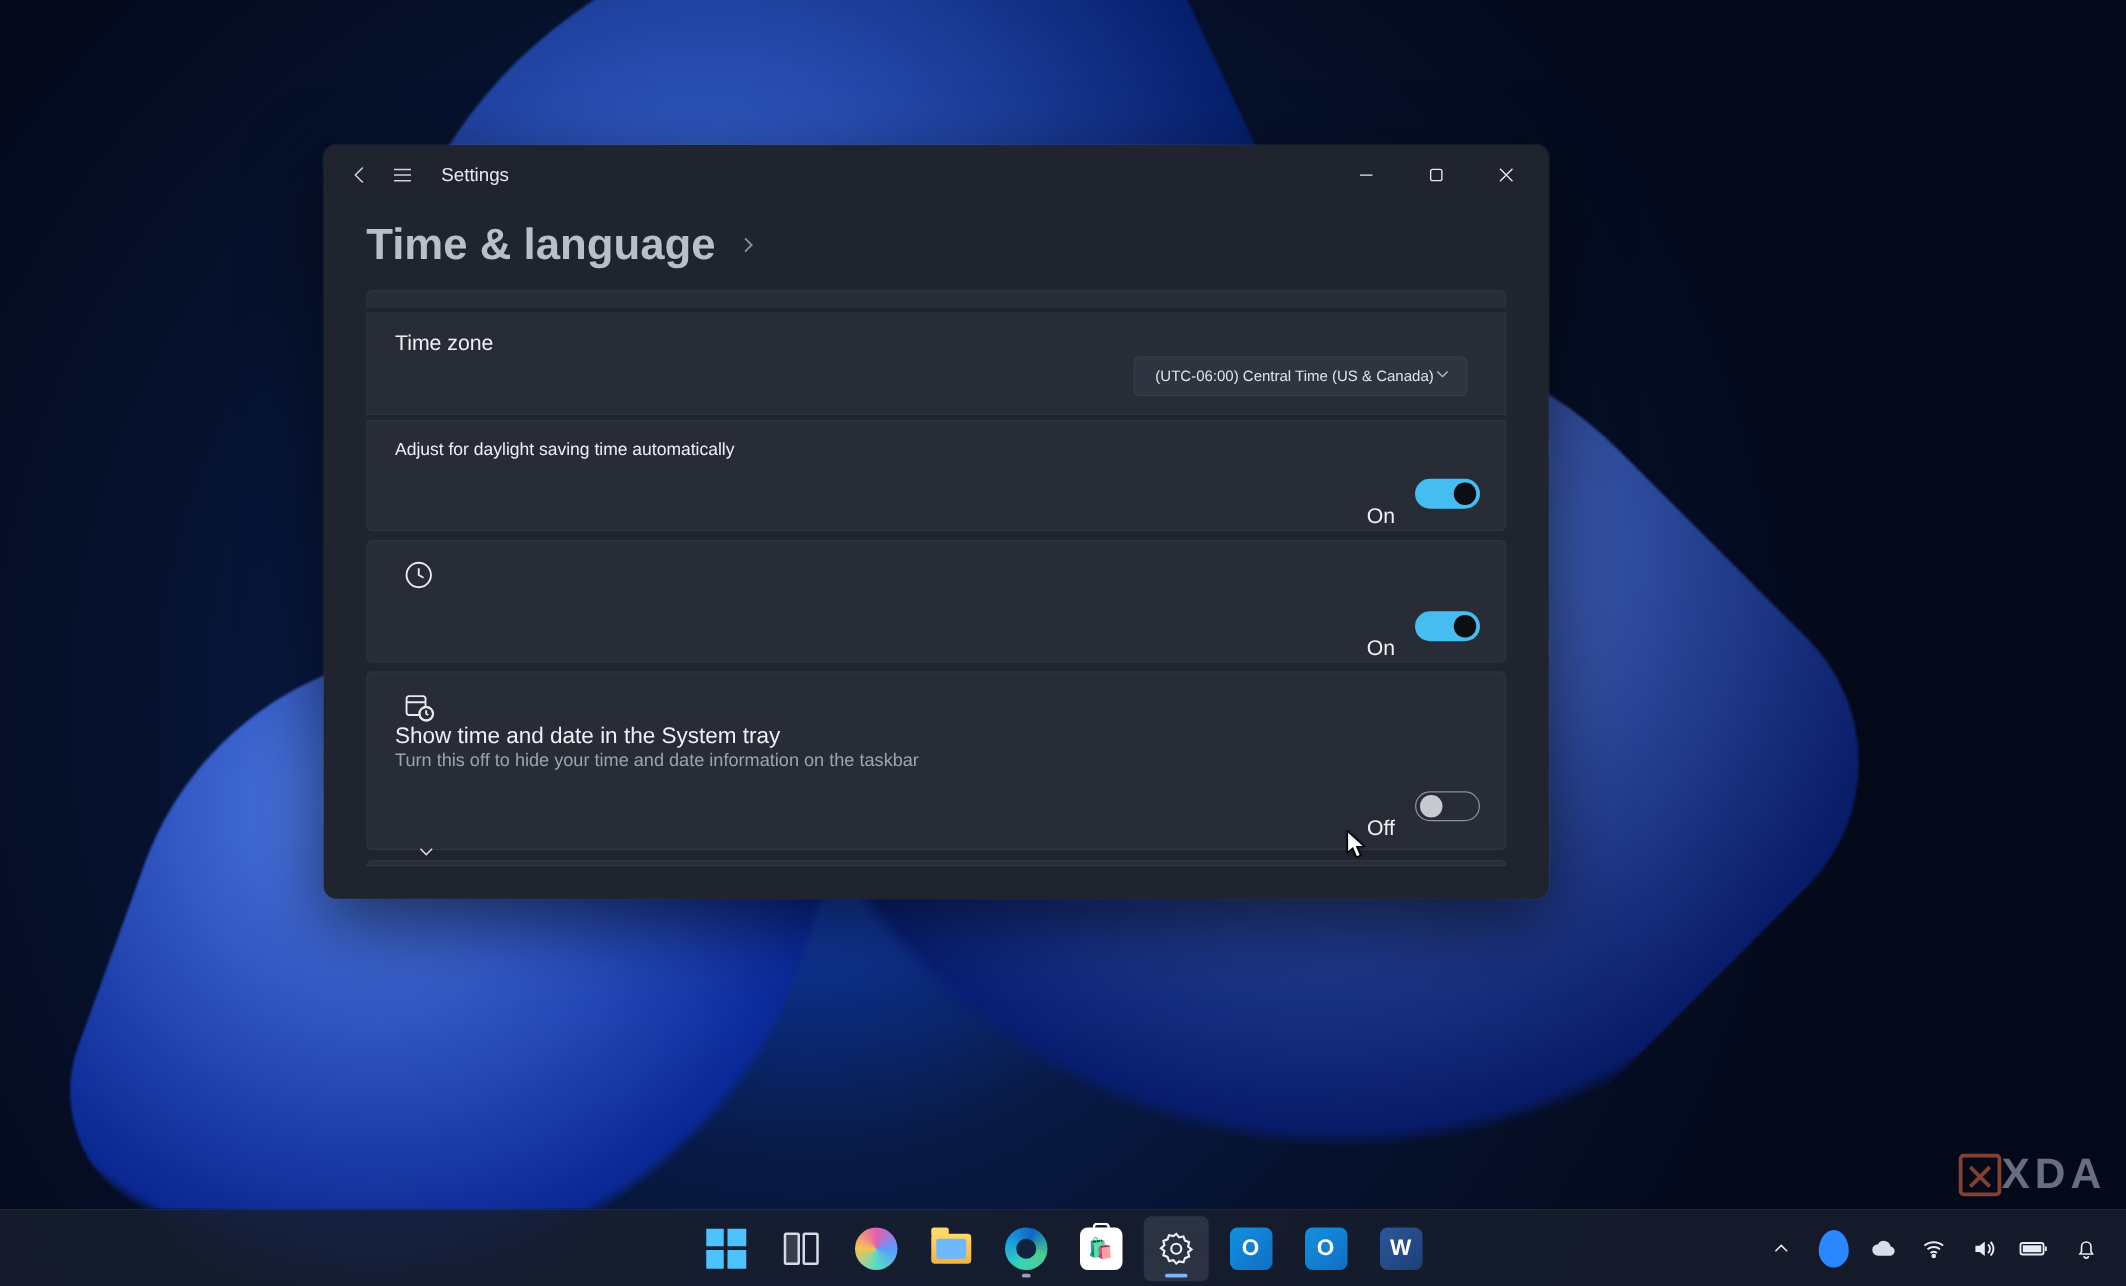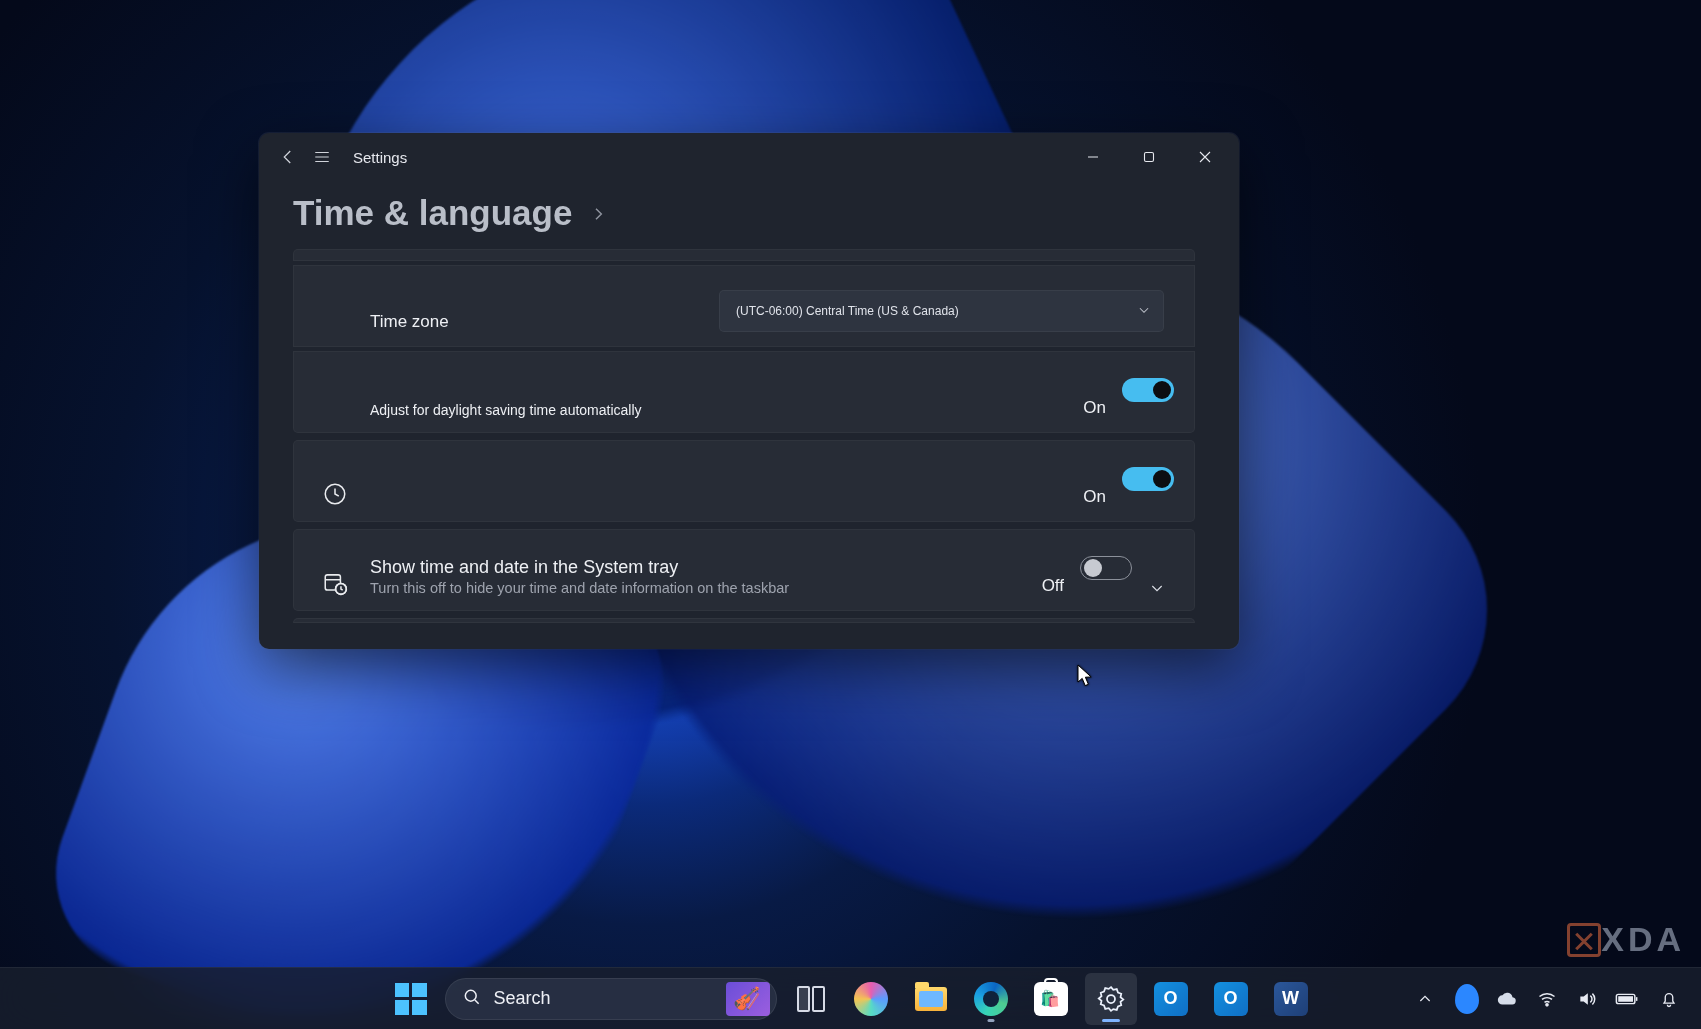--- a/index.html
+++ b/index.html
@@ -17,22 +17,22 @@
   position:absolute;
   border-radius: 50% 20% 50% 20%;
   filter: blur(1px);
 }
 .p1 { left:100px; top:520px; width:520px; height:520px; background: radial-gradient(circle at 30% 30%, #5b8cff, #0b2a9e 70%, transparent 72%); transform: rotate(20deg); opacity:.9;}
 .p2 { left:300px; top:-60px; width:760px; height:760px; background: radial-gradient(circle at 40% 35%, #4a7dff, #052075 70%, transparent 72%); transform: rotate(-25deg); opacity:.85;}
 .p3 { left:700px; top:260px; width:700px; height:700px; background: radial-gradient(circle at 35% 30%, #6b98ff, #081e78 70%, transparent 72%); transform: rotate(45deg); opacity:.8;}
 
 .settings-window {
   position: absolute;
-  left: 259px; top: 133px;
-  width: 980px; height: 516px;
+  left: 259px; top: 116px;
+  width: 980px; height: 603px;
   background: #1f242e;
   border-radius: 10px;
   box-shadow: 0 20px 60px rgba(0,0,0,.6), 0 0 0 1px rgba(120,130,150,.15);
   display: flex; flex-direction: column;
   color: #e9ebee;
   overflow: hidden;
 }
 .titlebar {
   height: 48px;
   display:flex; align-items:center;
@@ -42,39 +42,40 @@
   width:34px; height:34px; display:flex; align-items:center; justify-content:center;
   border-radius:4px; color:#d0d3da;
 }
 .tb-title { font-size:15px; color:#e6e8ee; margin-left:14px; }
 .tb-spacer { flex:1; }
 .win-btn {
   width:56px; height:40px; display:flex; align-items:center; justify-content:center;
   color:#e6e8ee;
 }
 
-.content { padding: 4px 44px 22px 34px; display:flex; flex-direction:column; flex:1; overflow:hidden;}
+.content { padding: 4px 34px 22px 34px; display:flex; flex-direction:column; flex:1; overflow:hidden;}
 .breadcrumb { display:flex; align-items:baseline; gap:18px; margin: 8px 0 16px 0;}
 .breadcrumb .parent { font-size:35px; font-weight:600; color:#b9bec8; letter-spacing:0; }
 .breadcrumb .chev { color:#8e939e; font-size:22px; position:relative; top:-3px;}
 .breadcrumb .current { font-size:35px; font-weight:600; color:#ffffff; }
 
 .slab {
   background:#272c36;
   border:1px solid rgba(255,255,255,.04);
   border-radius:5px;
   margin-bottom:4px;
 }
 .slab.first-cap{
   height:16px; border-radius:5px 5px 0 0;
 }
 .row {
-  display:flex; align-items:flex-end;
+  display:flex; align-items:flex-start;
   min-height:82px;
   padding: 14px 20px 14px 22px;
+  flex-direction: column;
 }
 .slab.tz-row { border-radius:0; }
 .slab.dst-row{ border-radius:0 0 5px 5px; }
 .row .lead-icon{
   width:38px; display:flex; align-items:center; justify-content:center;
   margin-right:16px; color:#e9ebee;
 }
 .row .labels{ flex:1; display:flex; flex-direction:column; }
 .row .labels .primary{ font-size:18px; color:#eef0f4; }
 .row .labels .secondary{ font-size:14.5px; color:#9ea3ae; margin-top:2px;}
@@ -347,30 +348,20 @@
 <div class="taskbar">
   <div class="task-center">
     <div class="task-item">
       <div class="start-logo">
           <span></span>
           <span></span>
           <span></span>
           <span></span>
         </div>
     </div>
-    <div class="search-pill">
-      <span class="micon">
-        <svg width="20" height="20" viewBox="0 0 24 24" fill="none" stroke="#eef0f6" stroke-width="1.8">
-            <circle cx="10.5" cy="10.5" r="6.5"></circle>
-            <path d="M20 20l-4.5-4.5"></path>
-          </svg>
-      </span>
-      <span class="txt">Search</span>
-      <span class="emoji-chip">🎻</span>
-    </div>
     <div class="task-item">
       <div class="app-icon icon-taskview">
           <span></span>
           <span></span>
         </div>
     </div>
     <div class="task-item">
       <div class="app-icon icon-copilot"></div>
     </div>
     <div class="task-item">

